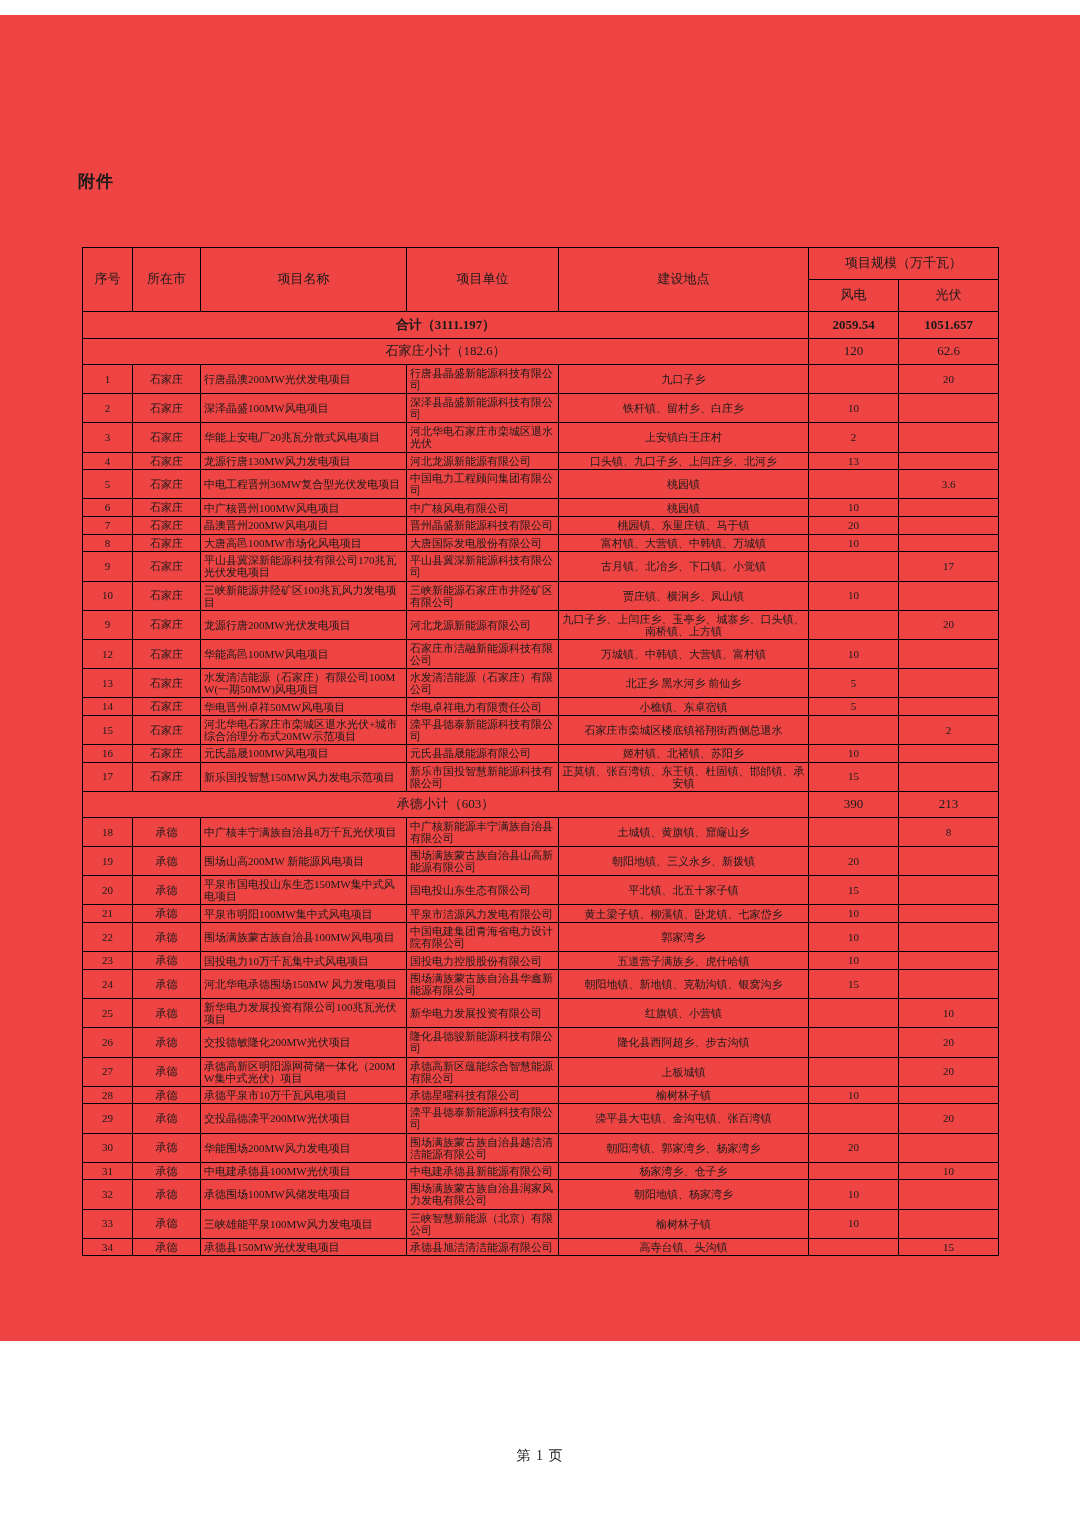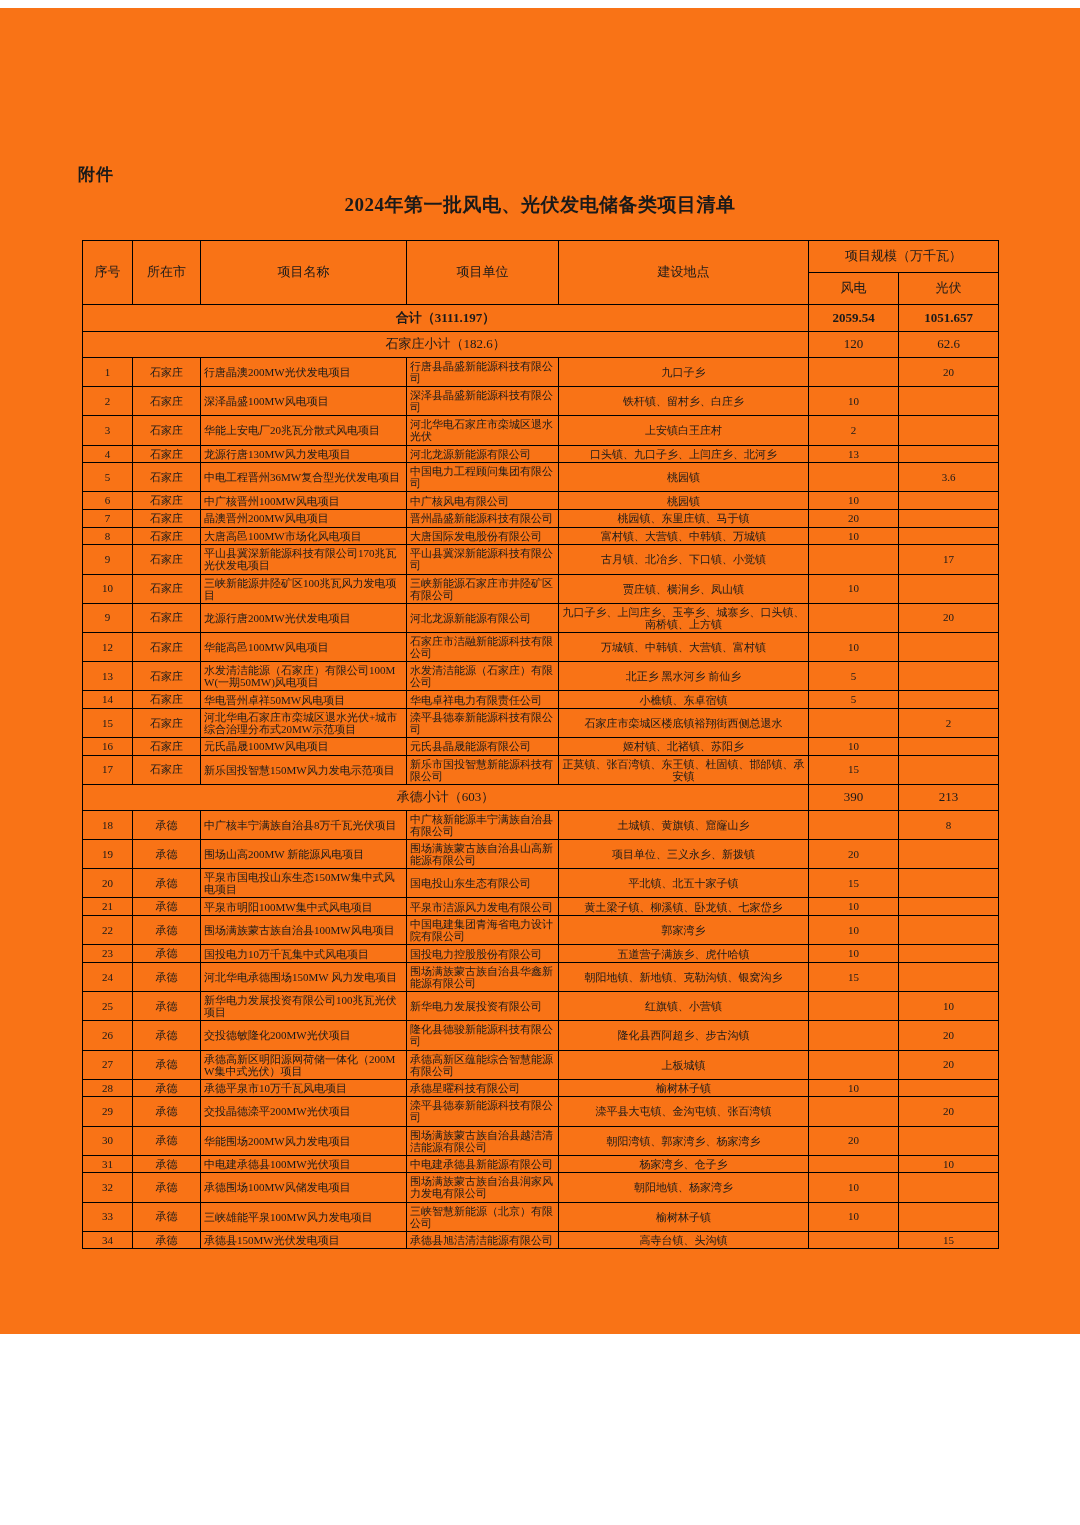--- a/index.html
+++ b/index.html
@@ -10,24 +10,24 @@
   body {
     width: 1080px;
     height: 1525px;
     font-family: "Liberation Serif", "DejaVu Serif", serif;
     color: #1a1a1a;
     position: relative;
     overflow: hidden;
   }
   .page {
     position: absolute;
-    left: 0; top: 8px;
+    left: 0; top: 15px;
     width: 1080px;
     height: 1326px;
-    background: #f97316;
+    background: #ef4444;
   }
   .attachment-label {
     position: absolute;
     left: 78px;
     top: 155px;
     font-size: 17px;
     font-weight: bold;
     letter-spacing: 1px;
   }
   .doc-title {
@@ -102,21 +102,20 @@
     letter-spacing: 1px;
   }
   .twoline { line-height: 1.1; }
 </style>
 </head>
 <body>
 
 <div class="page">
 
   <div class="attachment-label">附件</div>
-  <div class="doc-title">2024年第一批风电、光伏发电储备类项目清单</div>
 
   <div class="table-wrap">
     <table class="main">
       <colgroup>
         <col class="c-no">
           <col class="c-city">
           <col class="c-name">
           <col class="c-unit">
           <col class="c-site">
           <col class="c-wind">
@@ -312,21 +311,21 @@
             <td class="l twoline">中广核新能源丰宁满族自治县有限公司</td>
             <td class="c twoline">土城镇、黄旗镇、窟窿山乡</td>
             <td class="num"></td>
             <td class="num">8</td>
           </tr>
           <tr>
             <td class="n">19</td>
             <td class="c">承德</td>
             <td class="l twoline">围场山高200MW 新能源风电项目</td>
             <td class="l twoline">围场满族蒙古族自治县山高新能源有限公司</td>
-            <td class="c twoline">项目单位、三义永乡、新拨镇</td>
+            <td class="c twoline">朝阳地镇、三义永乡、新拨镇</td>
             <td class="num">20</td>
             <td class="num"></td>
           </tr>
           <tr>
             <td class="n">20</td>
             <td class="c">承德</td>
             <td class="l twoline">平泉市国电投山东生态150MW集中式风电项目</td>
             <td class="l twoline">国电投山东生态有限公司</td>
             <td class="c twoline">平北镇、北五十家子镇</td>
             <td class="num">15</td>
@@ -455,13 +454,14 @@
             <td class="l twoline">承德县150MW光伏发电项目</td>
             <td class="l twoline">承德县旭洁清洁能源有限公司</td>
             <td class="c twoline">高寺台镇、头沟镇</td>
             <td class="num"></td>
             <td class="num">15</td>
           </tr>
         </tbody>
     </table>
   </div>
 
+  <div class="page-no">第 1 页</div>
 </div>
 
 </body></html>

